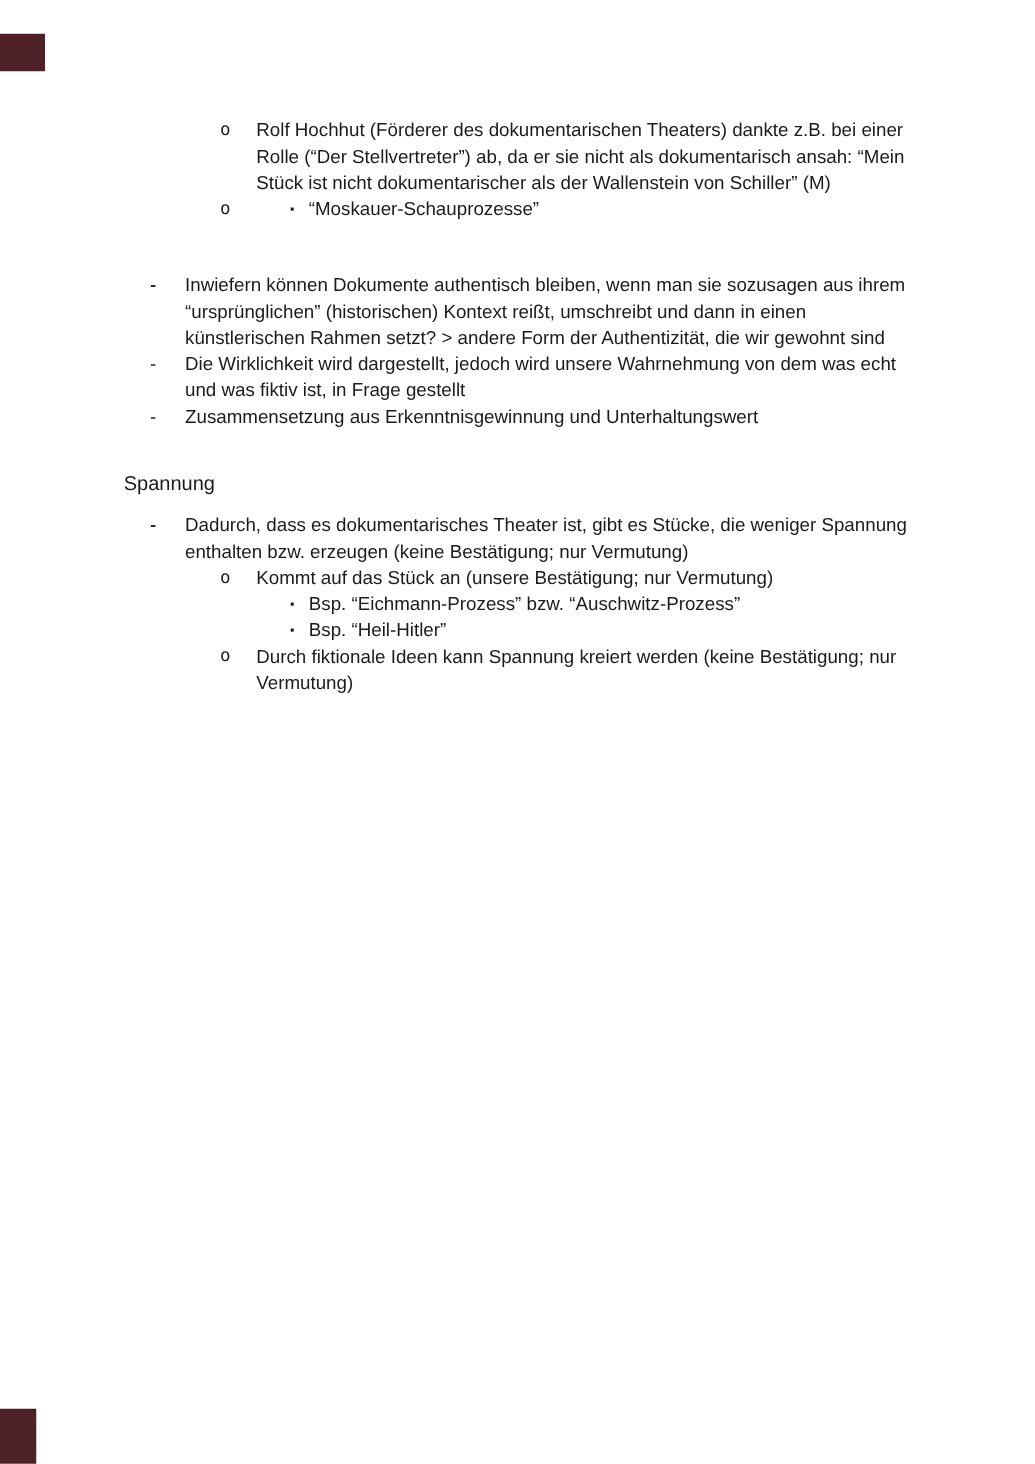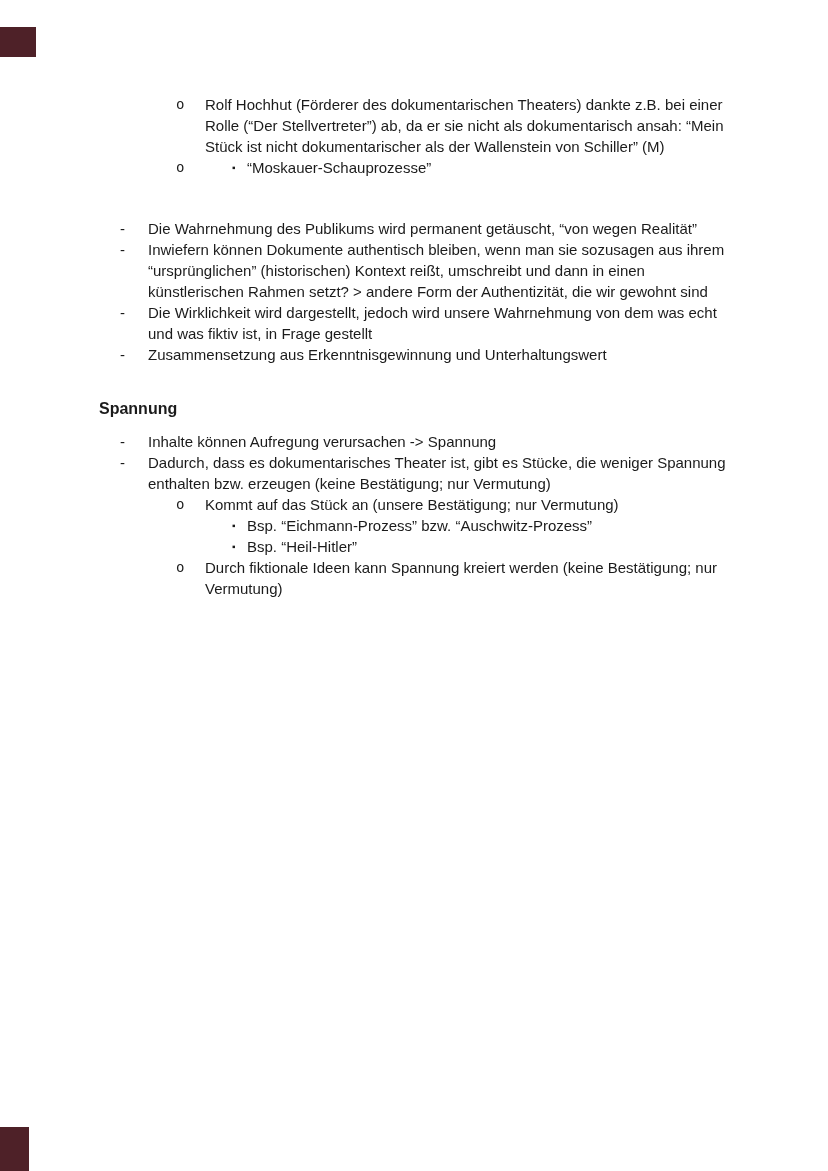--- a/index.html
+++ b/index.html
@@ -52,21 +52,21 @@
   .lvl2 .marker { left: 77px; font-family: "DejaVu Sans Mono", monospace; font-size: 14px; }
   
   .lvl3 { padding-left: 148px; }
   .lvl3 .marker { left: 133px; font-size: 10px; line-height: 21px; }
 
   .spacer-lg { height: 40px; }
   .spacer-md { height: 33px; }
   .spacer-sm { height: 12px; }
 
   .heading {
-    font-weight: bold;
+    font-weight: normal;
     font-size: 16px;
     line-height: 21px;
   }
 </style>
 </head>
 <body>
 
 <div class="backdrop-patch patch-top-left"></div>
 <div class="backdrop-patch patch-bottom-left"></div>
 
@@ -82,21 +82,20 @@
     </div>
     <div class="li lvl3">
       <span class="marker">▪</span>
       <span class="li-text">“Moskauer-Schauprozesse”</span>
     </div>
 
     <div class="spacer-lg"></div>
 
     <div class="li lvl1">
       <span class="marker">-</span>
-      <span class="li-text">Die Wahrnehmung des Publikums wird permanent getäuscht, “von wegen Realität”</span>
     </div>
     <div class="li lvl1">
       <span class="marker">-</span>
       <span class="li-text">Inwiefern können Dokumente authentisch bleiben, wenn man sie sozusagen aus ihrem “ursprünglichen” (historischen) Kontext reißt, umschreibt und dann in einen künstlerischen Rahmen setzt? &gt; andere Form der Authentizität, die wir gewohnt sind</span>
     </div>
     <div class="li lvl1">
       <span class="marker">-</span>
       <span class="li-text">Die Wirklichkeit wird dargestellt, jedoch wird unsere Wahrnehmung von dem was echt und was fiktiv ist, in Frage gestellt</span>
     </div>
     <div class="li lvl1">
@@ -105,21 +104,20 @@
     </div>
 
     <div class="spacer-md"></div>
 
     <div class="heading">Spannung</div>
 
     <div class="spacer-sm"></div>
 
     <div class="li lvl1">
       <span class="marker">-</span>
-      <span class="li-text">Inhalte können Aufregung verursachen -&gt; Spannung</span>
     </div>
     <div class="li lvl1">
       <span class="marker">-</span>
       <span class="li-text">Dadurch, dass es dokumentarisches Theater ist, gibt es Stücke, die weniger Spannung enthalten bzw. erzeugen (keine Bestätigung; nur Vermutung)</span>
     </div>
     <div class="li lvl2">
       <span class="marker">o</span>
       <span class="li-text">Kommt auf das Stück an (unsere Bestätigung; nur Vermutung)</span>
     </div>
     <div class="li lvl3">

